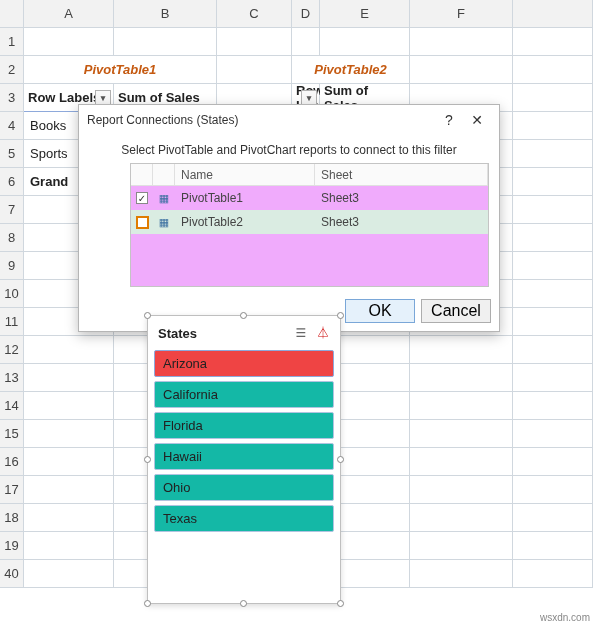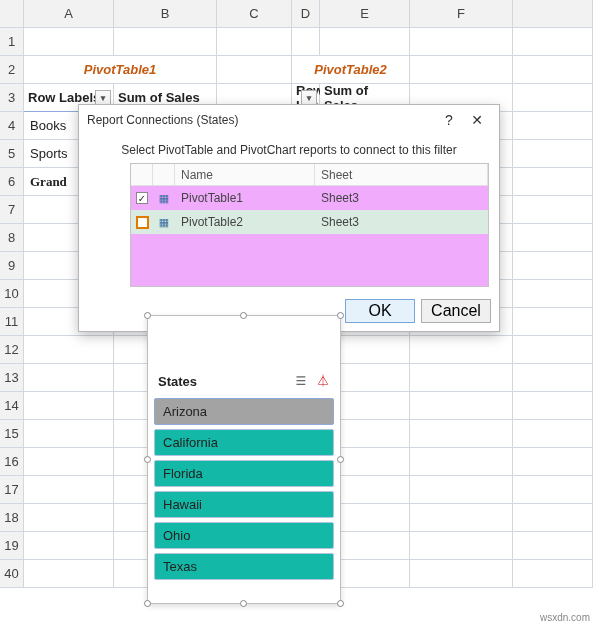--- a/index.html
+++ b/index.html
@@ -58,21 +58,21 @@
     border: 1px solid #b0b0b0;
     background: #f8f8f8;
     display: flex;
     align-items: center;
     justify-content: center;
     font-size: 9px;
     color: #555;
   }
   .valcell { padding-left: 6px; }
   .num { justify-content: flex-start; padding-left: 6px; }
-  .bold { font-weight: 700; font-family: Liberation Serif, serif; }
+  .bold { font-weight: 700; }
   .pvborder { border-top: 1px solid #8ea9db; }
   .pt2-data {
     background: #d4e2f4;
   }
 
   
   .dialog {
     position: absolute;
     left: 78px;
     top: 104px;
@@ -140,29 +140,29 @@
   
   .slicer {
     position: absolute;
     left: 147px; top: 315px;
     width: 194px; height: 289px;
     background:#fff;
     border:1px solid #bfbfbf;
     box-shadow: 0 2px 6px rgba(0,0,0,0.15);
   }
   .slicer-inner { padding:6px; }
-  .slicer-hdr { display:flex; align-items:center; height:22px; margin-bottom:6px;margin-top:48px; }
+  .slicer-hdr { display:flex; align-items:center; height:22px; margin-bottom:6px; }
   .slicer-hdr .st { font-weight:700; flex:1; padding-left:4px; }
   .slicer-hdr .sbtn { width:22px; text-align:center; color:#666; font-size:12px; cursor:pointer; }
   .slicer-item {
     height:27px; border:1px solid #b0c4e0; border-radius:2px;
     margin-bottom:4px; display:flex; align-items:center; padding-left:8px;
     background:#14b8a6; cursor:pointer;
   }
-  .slicer-item.sel { background:#a3a3a3; border-color:#8ea9db; }
+  .slicer-item.sel { background:#ef4444; border-color:#8ea9db; }
   .handle {
     position:absolute; width:7px; height:7px; background:#fff; border:1px solid #888; border-radius:50%;
   }
   .h-t  { top:-4px; left:50%; margin-left:-4px; }
   .h-b  { bottom:-4px; left:50%; margin-left:-4px; }
   .h-l  { left:-4px; top:50%; margin-top:-4px; }
   .h-r  { right:-4px; top:50%; margin-top:-4px; }
   .h-tl { top:-4px; left:-4px; }
   .h-tr { top:-4px; right:-4px; }
   .h-bl { bottom:-4px; left:-4px; }

